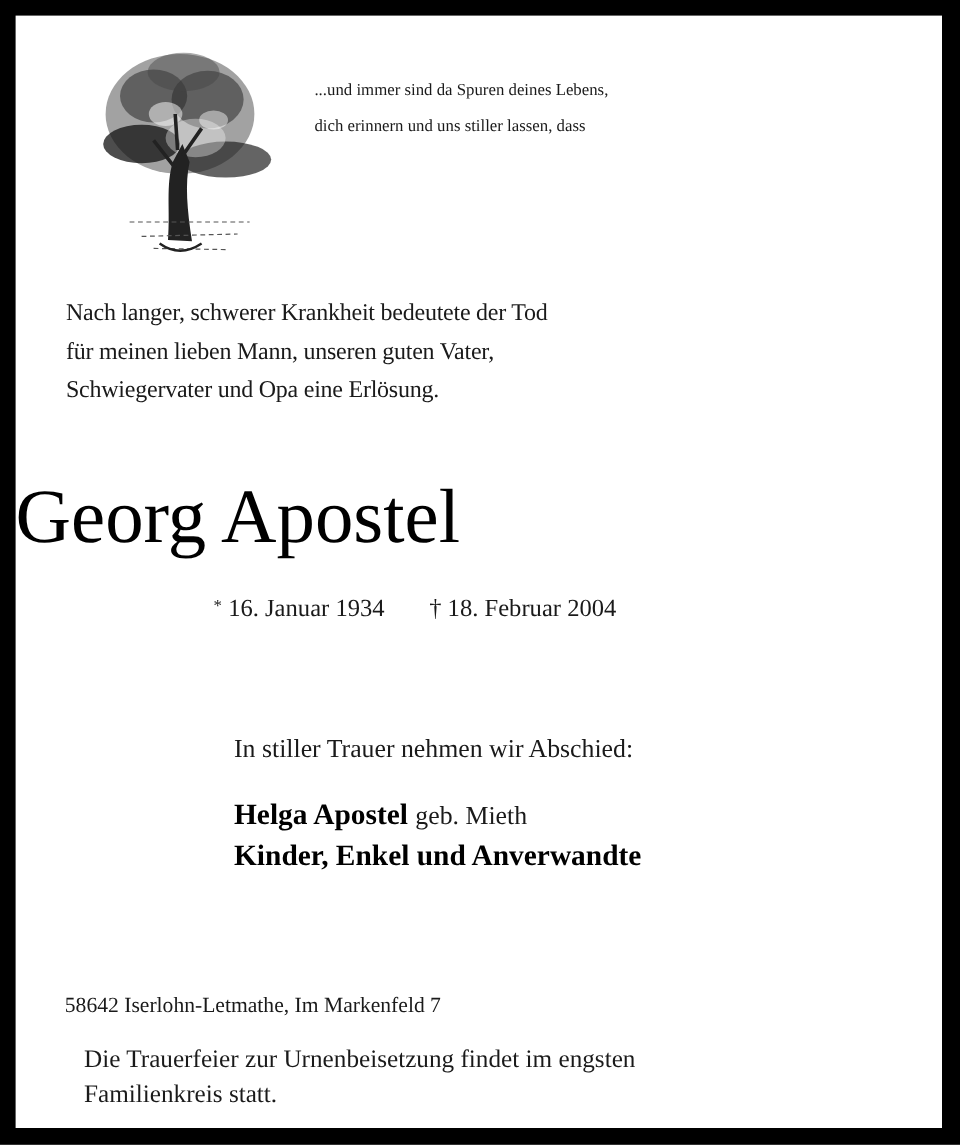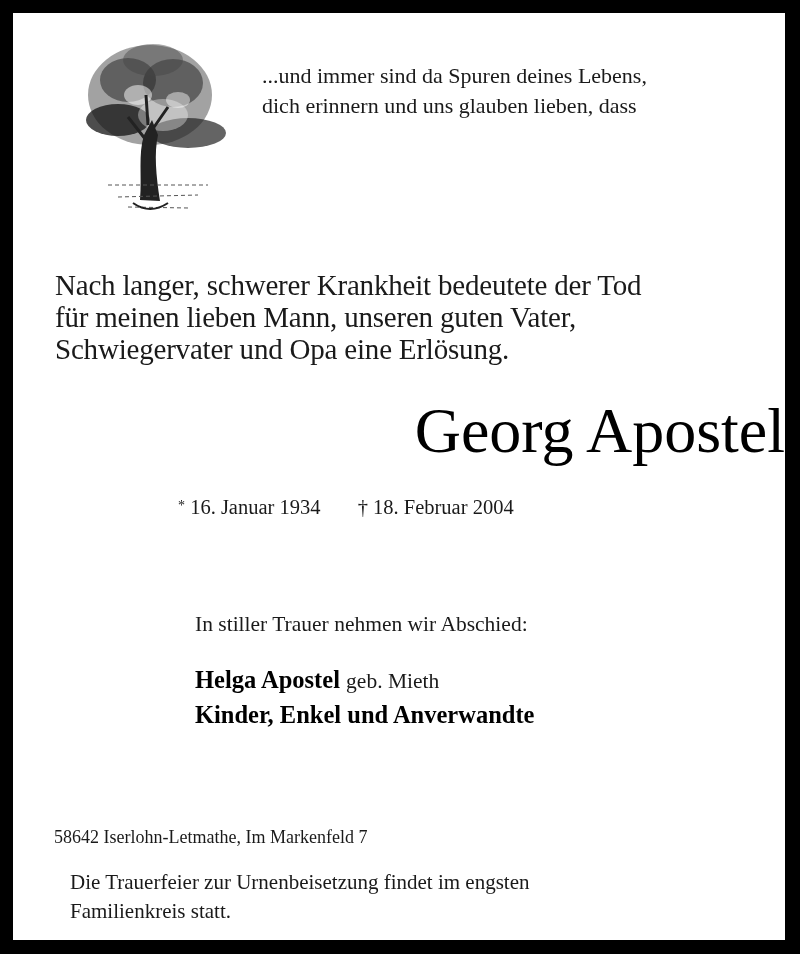--- a/index.html
+++ b/index.html
@@ -1,22 +1,22 @@
 <!DOCTYPE html>
 <html><head>
 <meta charset="utf-8">
 <style>
   html, body { margin:0; padding:0; }
   body { width:800px; height:954px; background:#000; position:relative; overflow:hidden; font-family:"Liberation Serif","DejaVu Serif",serif; color:#1a1a1a; }
   .card { position:absolute; left:13px; top:13px; width:772px; height:927px; background:#fff; }
   .abs { position:absolute; white-space:nowrap; }
   .tree { position:absolute; left:55px; top:12px; width:165px; height:200px; }
-  .quote { left:249px; top:48px; font-size:22px; line-height:30px; }
-  .intro { left:42px; top:256px; font-size:29px; line-height:32px; letter-spacing:-0.2px; }
-  .name { left:0; width:772px; text-align:right; top:380px; font-size:64px; line-height:76px; color:#000; }
+  .quote { left:249px; top:48px; font-size:14px; line-height:30px; }
+  .intro { left:42px; top:232px; font-size:20px; line-height:32px; letter-spacing:-0.2px; }
+  .name { left:0; width:772px; text-align:left; top:380px; font-size:64px; line-height:76px; color:#000; }
   .dates { left:165px; top:480px; font-size:20.5px; line-height:26px; }
   .dates .gap { display:inline-block; width:32px; }
   .farewell { left:182px; top:597px; font-size:21.5px; line-height:28px; }
   .mourners { left:182px; top:650px; font-size:24.5px; line-height:34px; color:#000; }
   .mourners b { font-weight:bold; }
   .mourners .thin { font-weight:normal; font-size:21.5px; color:#1a1a1a; }
   .address { left:41px; top:810px; font-size:18px; line-height:28px; }
   .notice { left:41px; top:855px; font-size:21px; line-height:29px;margin-left:16px; }
 </style>
 </head>
@@ -37,21 +37,21 @@
       <ellipse cx="110" cy="75" rx="12" ry="8" fill="#fff" opacity="0.45"></ellipse>
       <path d="M72 175 C74 150 70 130 76 110 L84 95 L90 110 C86 128 88 150 92 176 Z" fill="#222"></path>
       <path d="M78 115 L60 92 M84 105 L100 82 M80 100 L78 70" stroke="#222" stroke-width="3" fill="none"></path>
       <path d="M40 160 L140 160 M50 172 L130 170 M60 182 L120 183" stroke="#555" stroke-width="1" fill="none" stroke-dasharray="4 3"></path>
       <path d="M65 178 Q82 190 100 178" stroke="#222" stroke-width="2" fill="none"></path>
     </g>
   </svg>
 
   <div class="abs quote">
     <div>...und immer sind da Spuren deines Lebens,</div>
-    <div>dich erinnern und uns glauben lieben, dass</div>
+    <div>dich erinnern und uns stiller lassen, dass</div>
   </div>
 
   <div class="abs intro">
     <div>Nach langer, schwerer Krankheit bedeutete der Tod</div>
     <div>für meinen lieben Mann, unseren guten Vater,</div>
     <div>Schwiegervater und Opa eine Erlösung.</div>
   </div>
 
   <div class="abs name">Georg Apostel</div>
 

